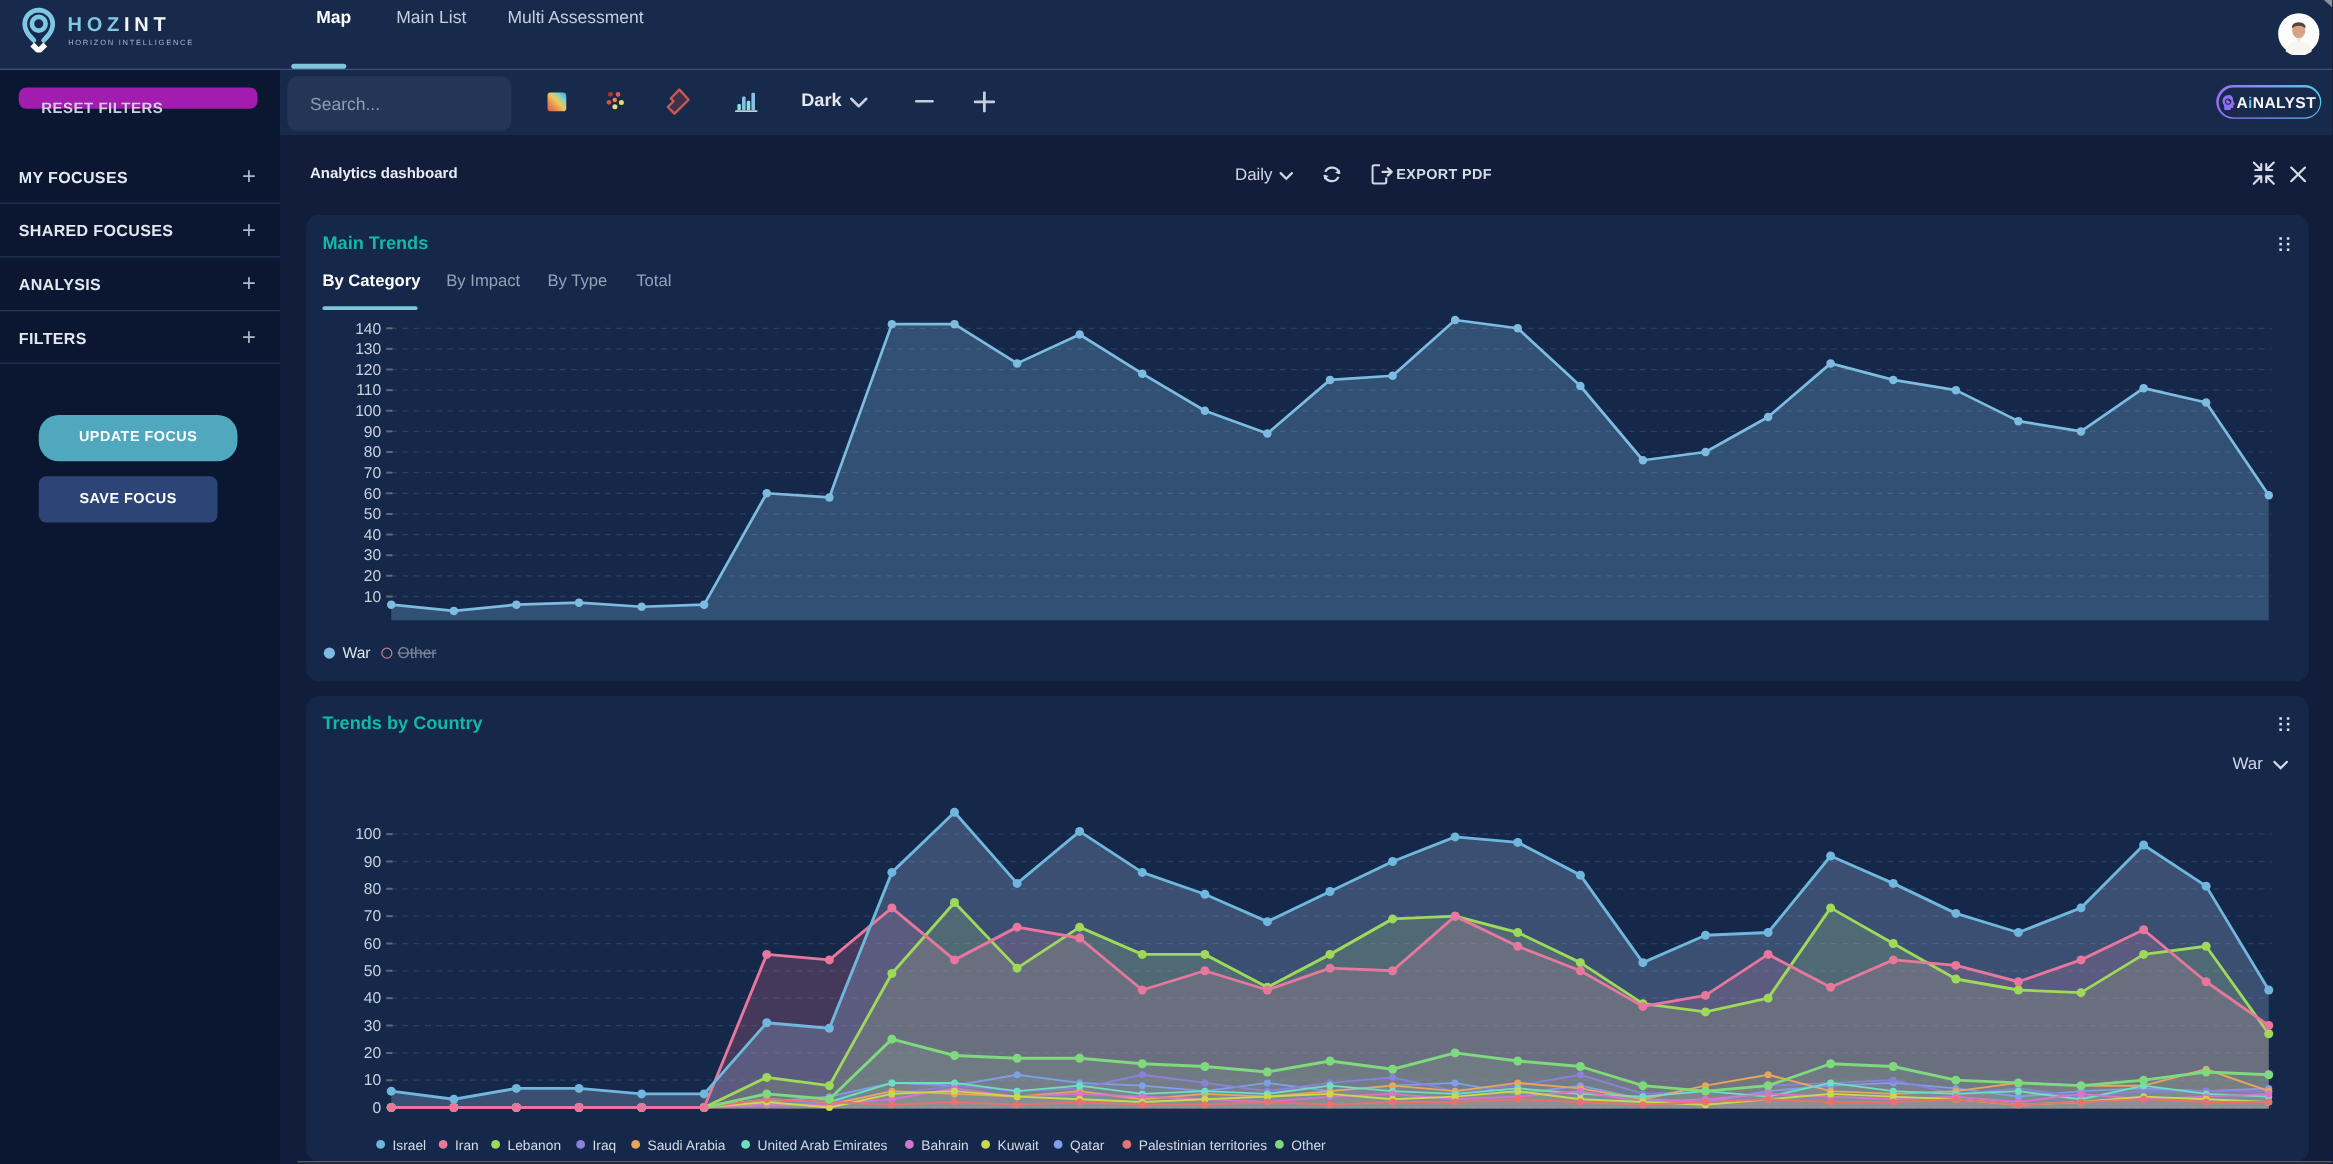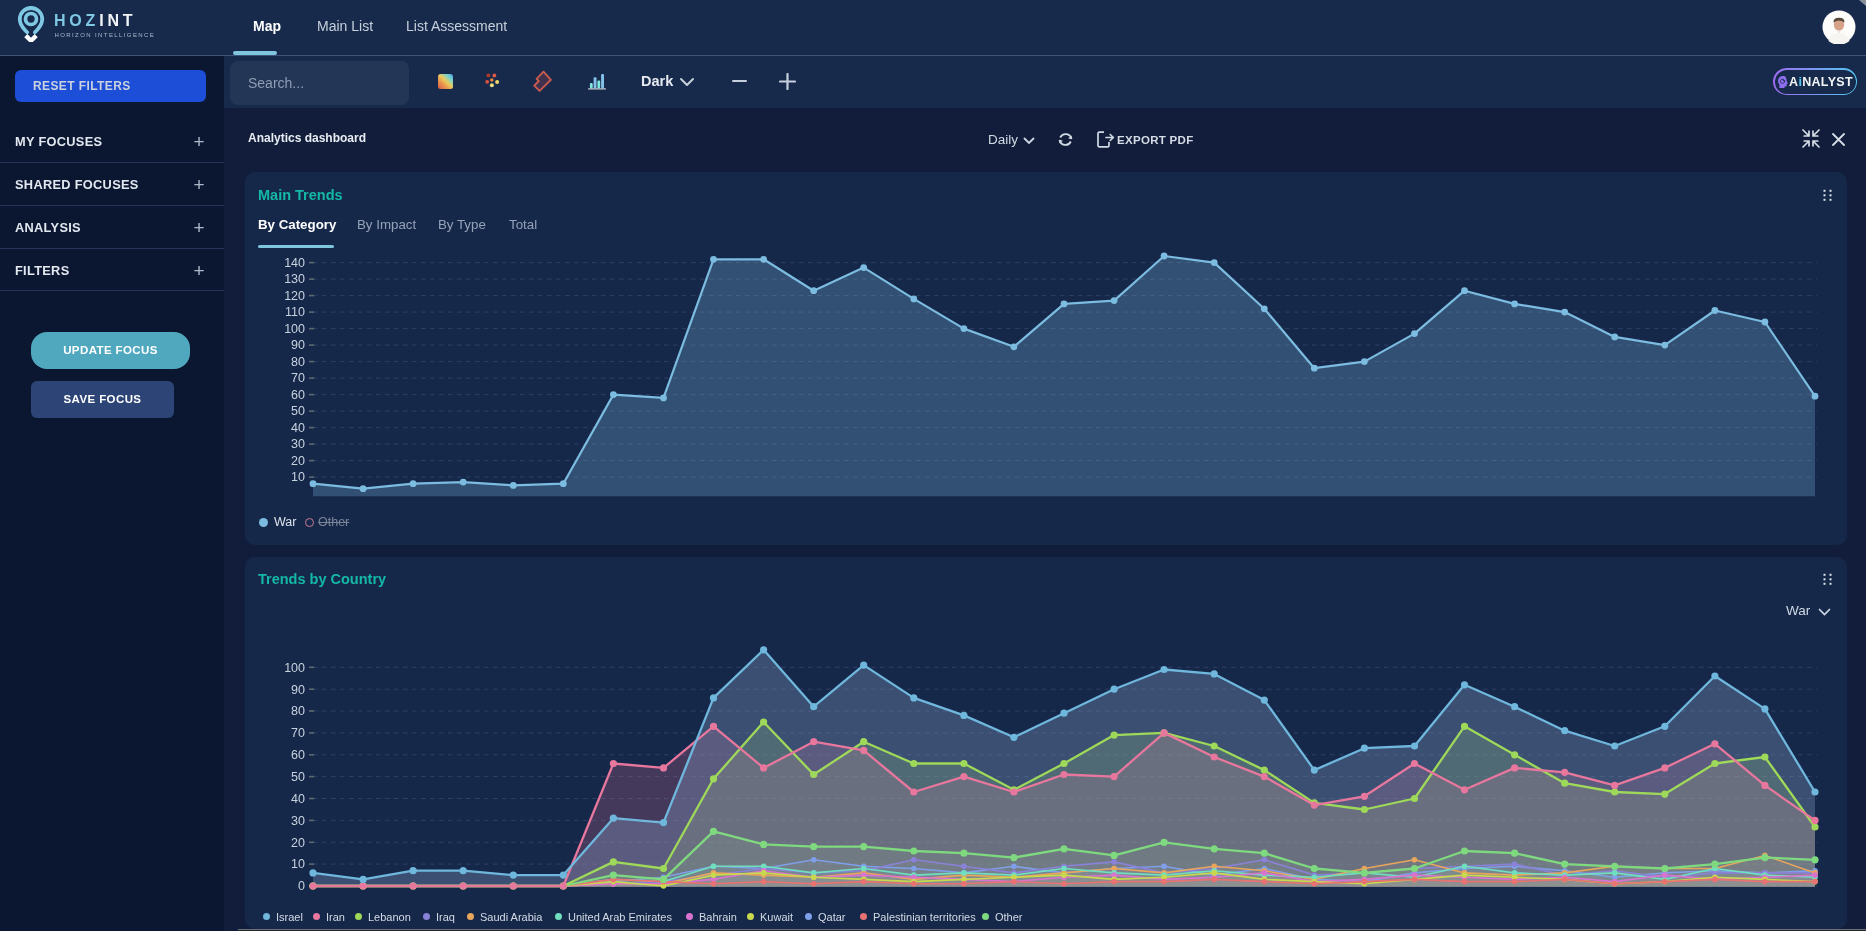--- a/index.html
+++ b/index.html
@@ -5,45 +5,45 @@
 .abs{position:absolute;white-space:nowrap;}
 #navbar{left:0;top:0;width:1866px;height:55.7px;background:#182A4C;border-bottom:1.7px solid #3E5379;}
 #sidebar{left:0;top:55.7px;width:224px;height:875px;background:#0B1630;}
 #toolbar{left:224px;top:55.7px;width:1642px;height:52.3px;background:#182A4C;}
 #content{left:224px;top:108px;width:1642px;height:823px;background:#111D3A;}
 .card{position:absolute;background:#16284A;border-radius:10px;}
 #card1{left:245px;top:172px;width:1602px;height:373px;}
 #card2{left:245px;top:557px;width:1602px;height:371.5px;}
 .ctitle{position:absolute;font-size:14.5px;font-weight:bold;color:#14b8a6;white-space:nowrap;}
 .tab{position:absolute;top:217px;font-size:13.3px;color:#94A2B8;white-space:nowrap;}
-.lgi{position:absolute;top:911px;font-size:11px;color:#D3DAE4;white-space:nowrap;}
+.lgi{position:absolute;top:911px;font-size:11px;color:#D3DAE4;white-space:nowrap;margin-left:38px;}
 .lgd{display:inline-block;width:7px;height:7px;border-radius:50%;margin-right:6px;vertical-align:1px;}
 .mitem{position:absolute;left:15px;width:194px;font-size:12.8px;font-weight:bold;color:#E2E8F0;letter-spacing:0.3px;white-space:nowrap;}
 .mplus{position:absolute;right:4px;top:-3px;font-size:19px;font-weight:normal;color:#AEB9C8;}
 .mdiv{position:absolute;left:0;width:224px;height:1px;background:#26365A;}
-.navtab{position:absolute;top:18px;font-size:14px;color:#C6D0DC;white-space:nowrap;padding-left:11px;}
+.navtab{position:absolute;top:5px;font-size:14px;color:#C6D0DC;white-space:nowrap;padding-left:11px;}
 </style></head>
 <body>
 <div id="navbar" class="abs"></div>
 <div id="sidebar" class="abs"></div>
 <div id="toolbar" class="abs"></div>
 <div id="content" class="abs"></div>
 
 <svg class="abs" style="left:17px;top:4.5px" width="28" height="37" viewBox="0 0 28 37">
   <path d="M14 3 C7.7 3 2.8 8 2.8 14.3 C2.8 18.8 5.0 21.9 8.1 25.2 L10.1 27.3" fill="none" stroke="#7EC8E3" stroke-width="3.8" stroke-linecap="round"></path>
   <path d="M14 3 C20.3 3 25.2 8 25.2 14.3 C25.2 18.8 23.0 21.9 19.9 25.2 L17.9 27.3" fill="none" stroke="#7EC8E3" stroke-width="3.8" stroke-linecap="round"></path>
   <circle cx="14" cy="14" r="5.5" fill="none" stroke="#7EC8E3" stroke-width="3.7"></circle>
   <path d="M8.8 30.6 L14 35.7 L19.2 30.6" fill="none" stroke="#FFFFFF" stroke-width="4.4"></path>
 </svg>
 <div class="abs" style="left:54px;top:12px;font-size:16px;font-weight:bold;letter-spacing:3.8px"><span style="color:#7EC8E3">HOZ</span><span style="color:#F2F5F8">INT</span></div>
 <div class="abs" style="left:54.5px;top:31.5px;font-size:6px;color:#A8B8CC;letter-spacing:1.4px">HORIZON INTELLIGENCE</div>
 
 <div class="navtab" style="left:242px;color:#FFF;font-weight:bold">Map</div>
 <div class="navtab" style="left:306px">Main List</div>
-<div class="navtab" style="left:395px">List Assessment</div>
+<div class="navtab" style="left:395px">Multi Assessment</div>
 <div class="abs" style="left:233px;top:51px;width:44px;height:4px;background:#7FC5DE;border-radius:2px"></div>
 
 <svg class="abs" style="left:1822px;top:10px" width="34" height="34" viewBox="0 0 34 34">
 <circle cx="17" cy="17" r="16.5" fill="#FCFCFB"></circle>
 <ellipse cx="17" cy="14.5" rx="5.2" ry="6.2" fill="#D8A289"></ellipse>
 <path d="M11.6 12.5 q5.4-3.8 10.8 0 q0.6-4.6-5.4-4.8 q-6 0.2-5.4 4.8z" fill="#55463C"></path>
 <path d="M6.5 31 q1.8-8 10.5-8 q8.7 0 10.5 8 a16.5 16.5 0 0 1 -21 0z" fill="#F6F5F2"></path>
 <path d="M14.8 20.5 h4.4 l-2.2 3.2z" fill="#E8E6E2"></path>
 </svg>
 <polygon class="abs" points="0,0 0,0">
@@ -82,21 +82,21 @@
 <div class="abs" style="left:1773px;top:68px;width:84px;height:27px;border-radius:14px;background:linear-gradient(90deg,#9D6BF2,#54C8F0);padding:1.5px">
   <div style="width:100%;height:100%;border-radius:12.5px;background:#182A4C;display:flex;align-items:center;justify-content:center;gap:0">
     <svg width="12" height="14" viewBox="0 0 12 14">
           <path d="M6 1 C2.9 1 1 3.2 1 6 C1 7.4 1.7 8.6 2.4 9.5 L2.4 13 L7.5 13 L7.5 11.4 L9.6 11.4 L9.6 8.9 L11 8.4 L9.6 6 C9.6 3 8.8 1 6 1 Z" fill="#8E6FF0"></path>
           <path d="M5.5 4.2 a2.1 2.1 0 1 0 0.01 0 z M5.5 5 l2.4 1.4" fill="none" stroke="#182A4C" stroke-width="0.9"></path>
         </svg>
     <span style="font-size:12.5px;font-weight:bold;color:#F2F5F8;letter-spacing:0.3px">A<span style="color:#54C8F0">i</span>NALYST</span>
   </div>
 </div>
 
-<div class="abs" style="left:15px;top:70px;width:191px;height:32px;background:#1d4ed8;border-radius:6px;font-size:12px;font-weight:bold;color:#C9D2DE;letter-spacing:0.4px;line-height:32px;padding-left:18px">RESET FILTERS</div>
+<div class="abs" style="left:15px;top:70px;width:191px;height:17px;background:#a21caf;border-radius:6px;font-size:12px;font-weight:bold;color:#C9D2DE;letter-spacing:0.4px;line-height:32px;padding-left:18px">RESET FILTERS</div>
 <div class="mitem" style="top:134px">MY FOCUSES<span class="mplus">+</span></div>
 <div class="mdiv" style="top:162px"></div>
 <div class="mitem" style="top:176.5px">SHARED FOCUSES<span class="mplus">+</span></div>
 <div class="mdiv" style="top:204.8px"></div>
 <div class="mitem" style="top:219.5px">ANALYSIS<span class="mplus">+</span></div>
 <div class="mdiv" style="top:247.6px"></div>
 <div class="mitem" style="top:262.5px">FILTERS<span class="mplus">+</span></div>
 <div class="mdiv" style="top:290.4px"></div>
 <div class="abs" style="left:31px;top:332px;width:159px;height:37px;background:#4FA8BE;border-radius:16px;text-align:center;line-height:37px;font-size:11.5px;font-weight:bold;color:#FFF;letter-spacing:0.4px">UPDATE FOCUS</div>
 <div class="abs" style="left:31px;top:381px;width:143px;height:37px;background:#2C4576;border-radius:6px;text-align:center;line-height:37px;font-size:11.5px;font-weight:bold;color:#FFF;letter-spacing:0.4px">SAVE FOCUS</div>

